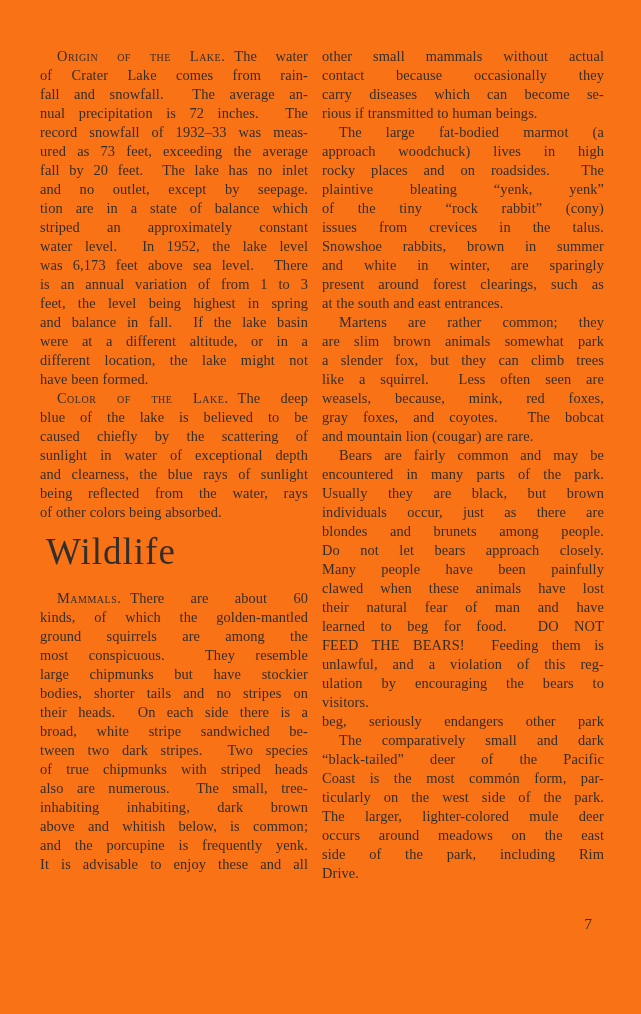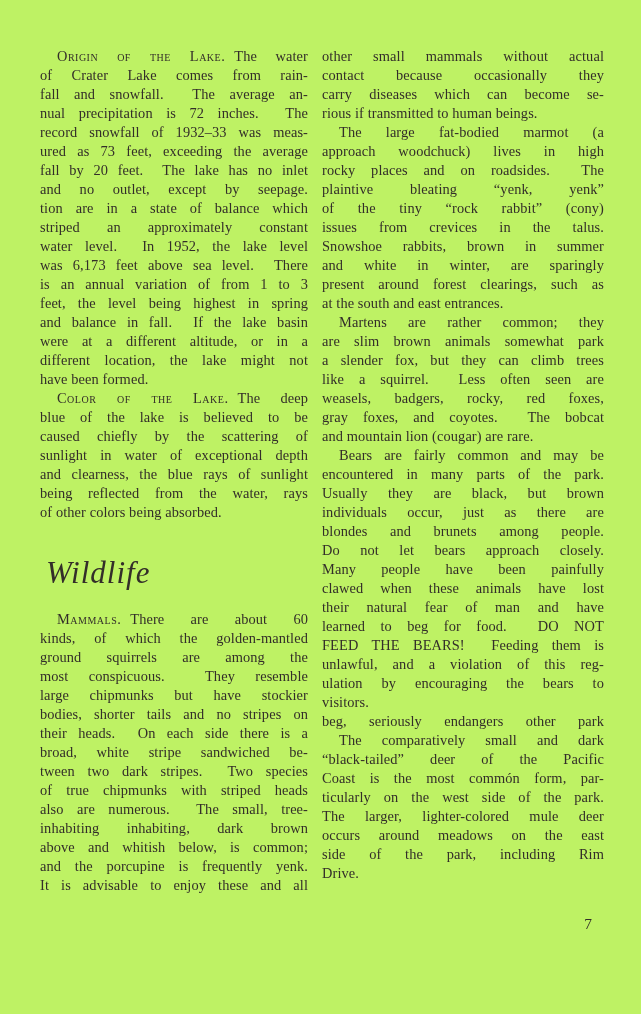--- a/index.html
+++ b/index.html
@@ -31,39 +31,38 @@
     letter-spacing: 0.1px;
   }
   .line.last { text-align-last: left; }
   .para.indent .line:first-child { text-indent: 17px; }
   .lead {
     font-variant: small-caps;
     letter-spacing: 0.5px;
     margin-right: 9px;
   }
   .heading {
-    font-style: italic;
     font-weight: 400;
-    font-size: 31px;
+    font-size: 37px;
     line-height: 34px;
-    margin: 34px 0 20px 6px;
+    margin: 13px 0 20px 6px;
     letter-spacing: 1px;
   }
   .pagenum {
     position: absolute;
     top: 915px;
     right: 49px;
     font-size: 15.5px;
     line-height: 18px;
   }
 </style>
 </head>
 <body>
 
-<div class="page" style="background: #bef264; color: rgb(51, 46, 41);">
+<div class="page" style="background: #f97316; color: rgb(51, 46, 41);">
   <div class="columns">
     <div class="col col-left">
         <div class="para indent">
           <div class="line"><span class="lead">Origin of the Lake.</span>The water</div>
           <div class="line">of Crater Lake comes from rain-</div>
           <div class="line">fall and snowfall.  The average an-</div>
           <div class="line">nual precipitation is 72 inches.  The</div>
           <div class="line">record snowfall of 1932–33 was meas-</div>
           <div class="line">ured as 73 feet, exceeding the average</div>
           <div class="line">fall by 20 feet.  The lake has no inlet</div>
@@ -124,21 +123,21 @@
           <div class="line">Snowshoe rabbits, brown in summer</div>
           <div class="line">and white in winter, are sparingly</div>
           <div class="line">present around forest clearings, such as</div>
           <div class="line last">at the south and east entrances.</div>
         </div>
         <div class="para indent">
           <div class="line">Martens are rather common; they</div>
           <div class="line">are slim brown animals somewhat park</div>
           <div class="line">a slender fox, but they can climb trees</div>
           <div class="line">like a squirrel.  Less often seen are</div>
-          <div class="line">weasels, badgers, rocky, red foxes,</div>
+          <div class="line">weasels, because, mink, red foxes,</div>
           <div class="line">gray foxes, and coyotes.  The bobcat</div>
           <div class="line last">and mountain lion (cougar) are rare.</div>
         </div>
         <div class="para indent">
           <div class="line">Bears are fairly common and may be</div>
           <div class="line">encountered in many parts of the park.</div>
           <div class="line">Usually they are black, but brown</div>
           <div class="line">individuals occur, just as there are</div>
           <div class="line">blondes and brunets among people.</div>
           <div class="line">Do not let bears approach closely.</div>

